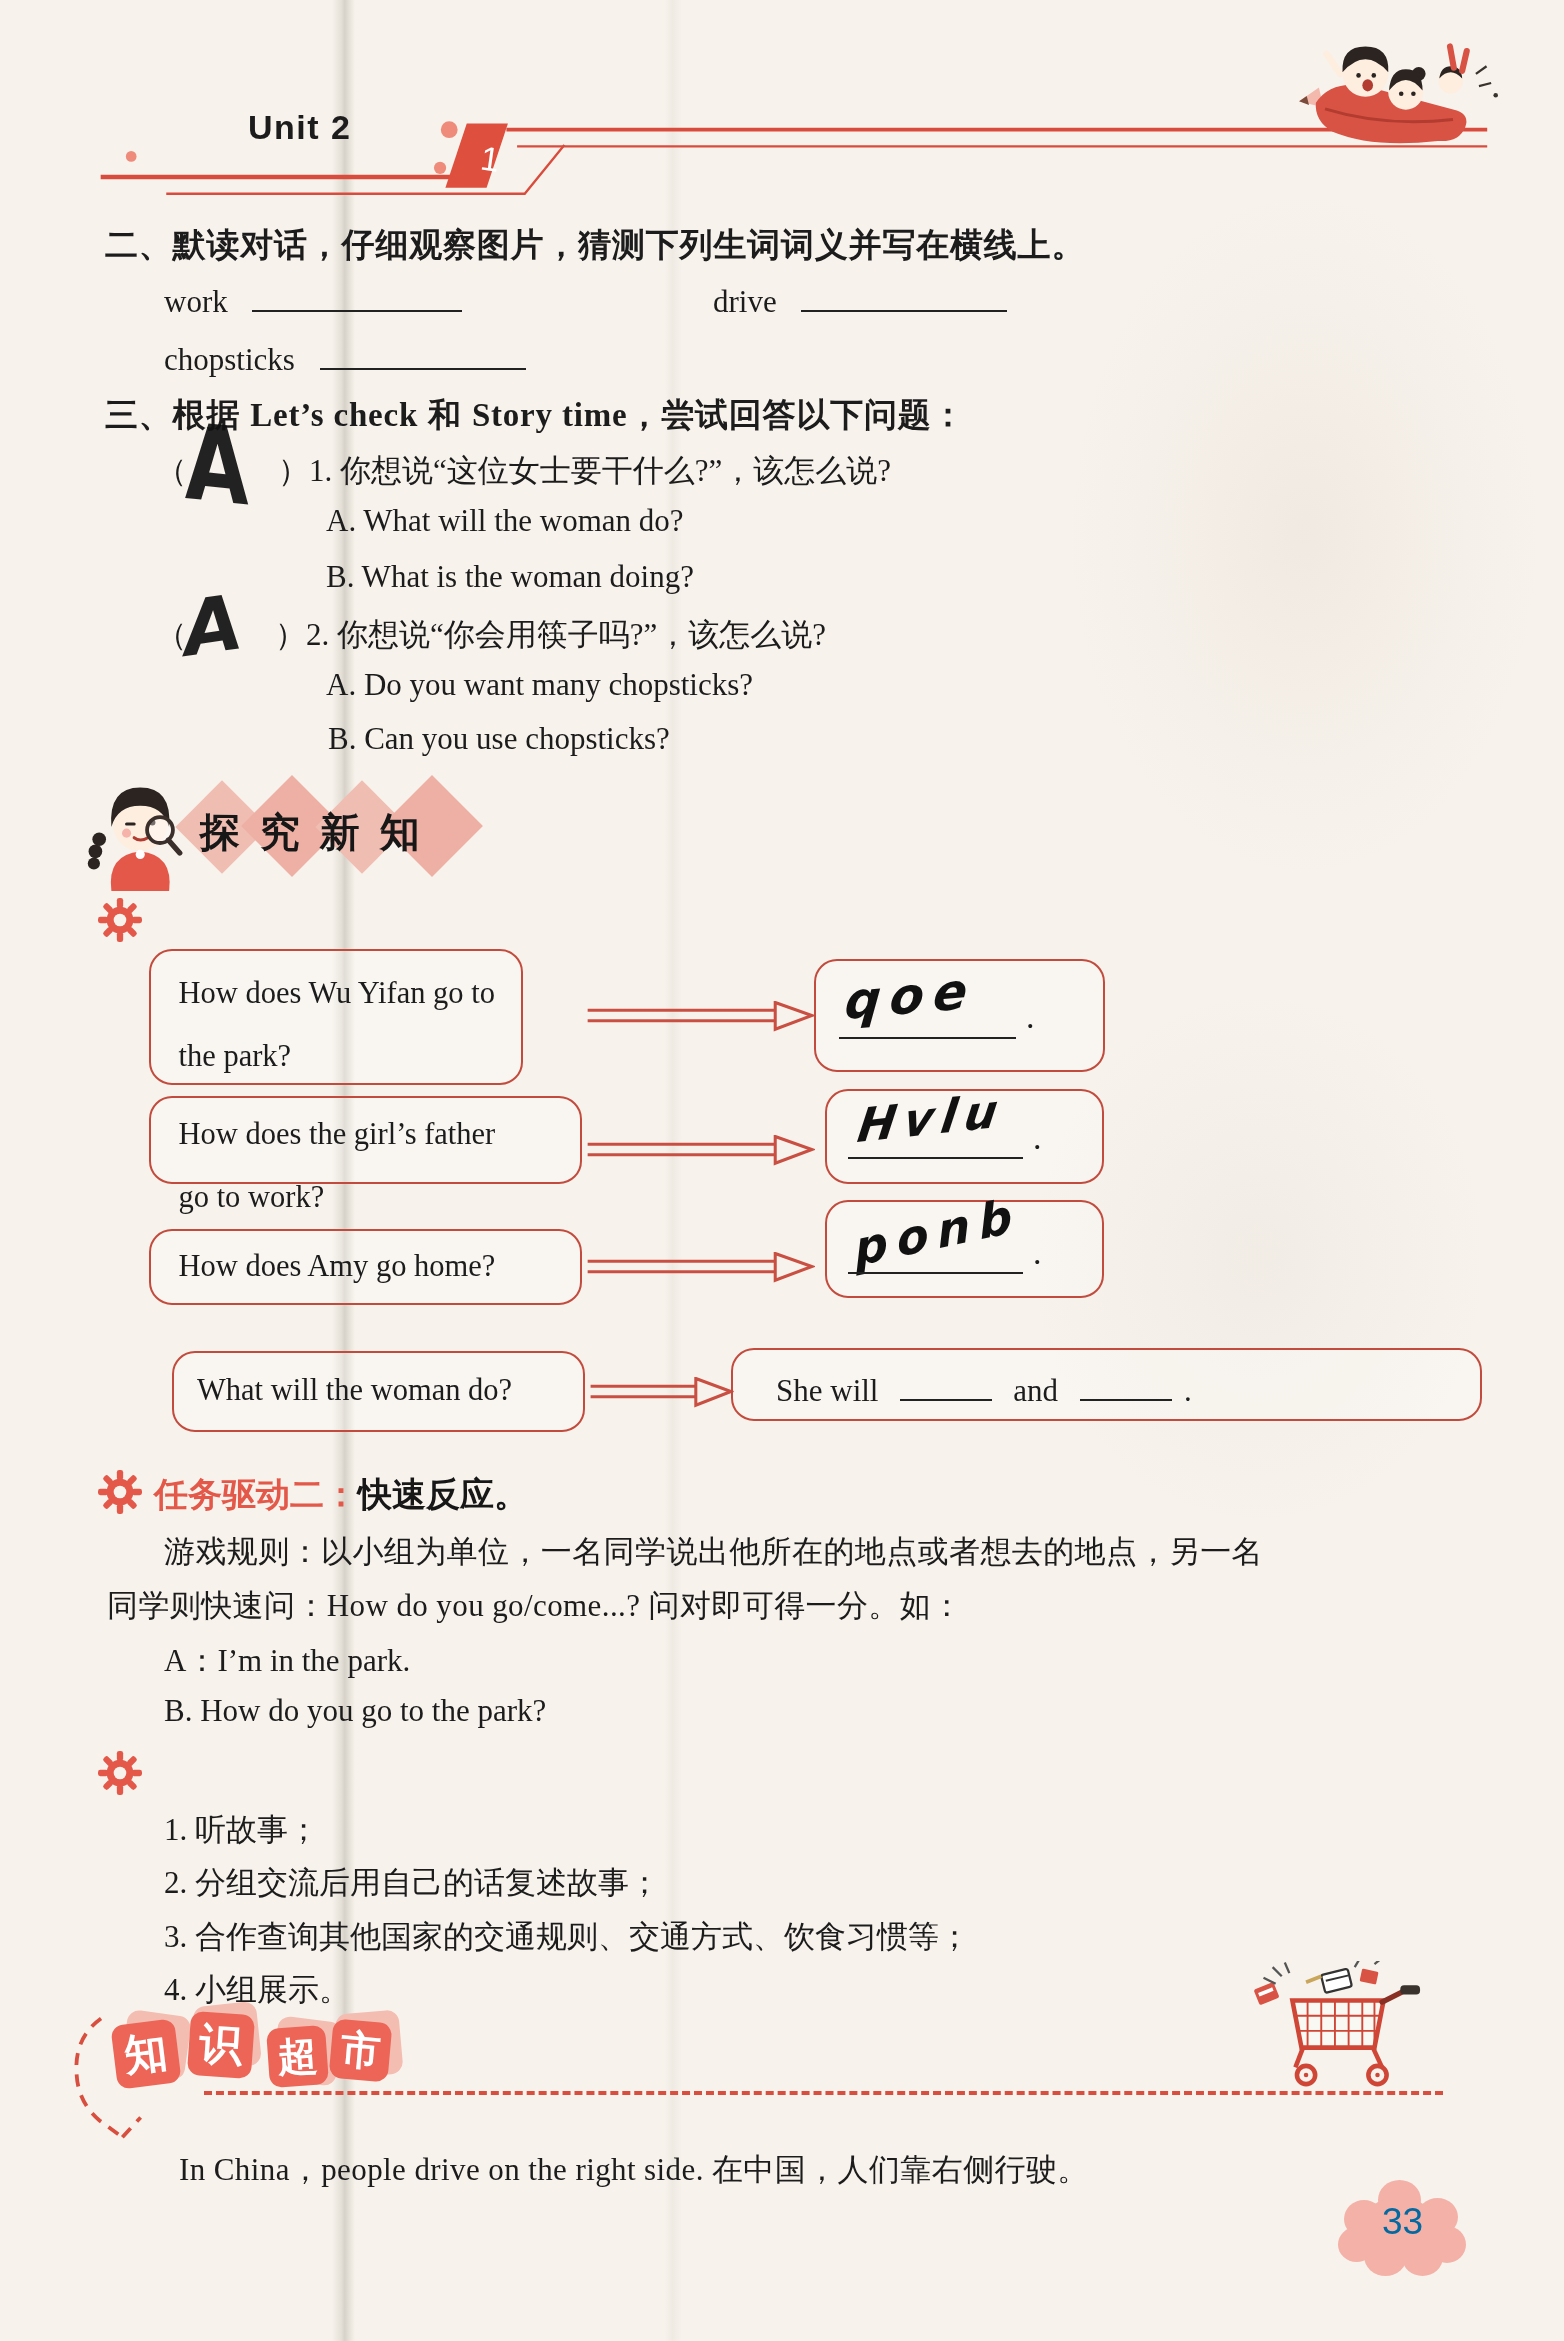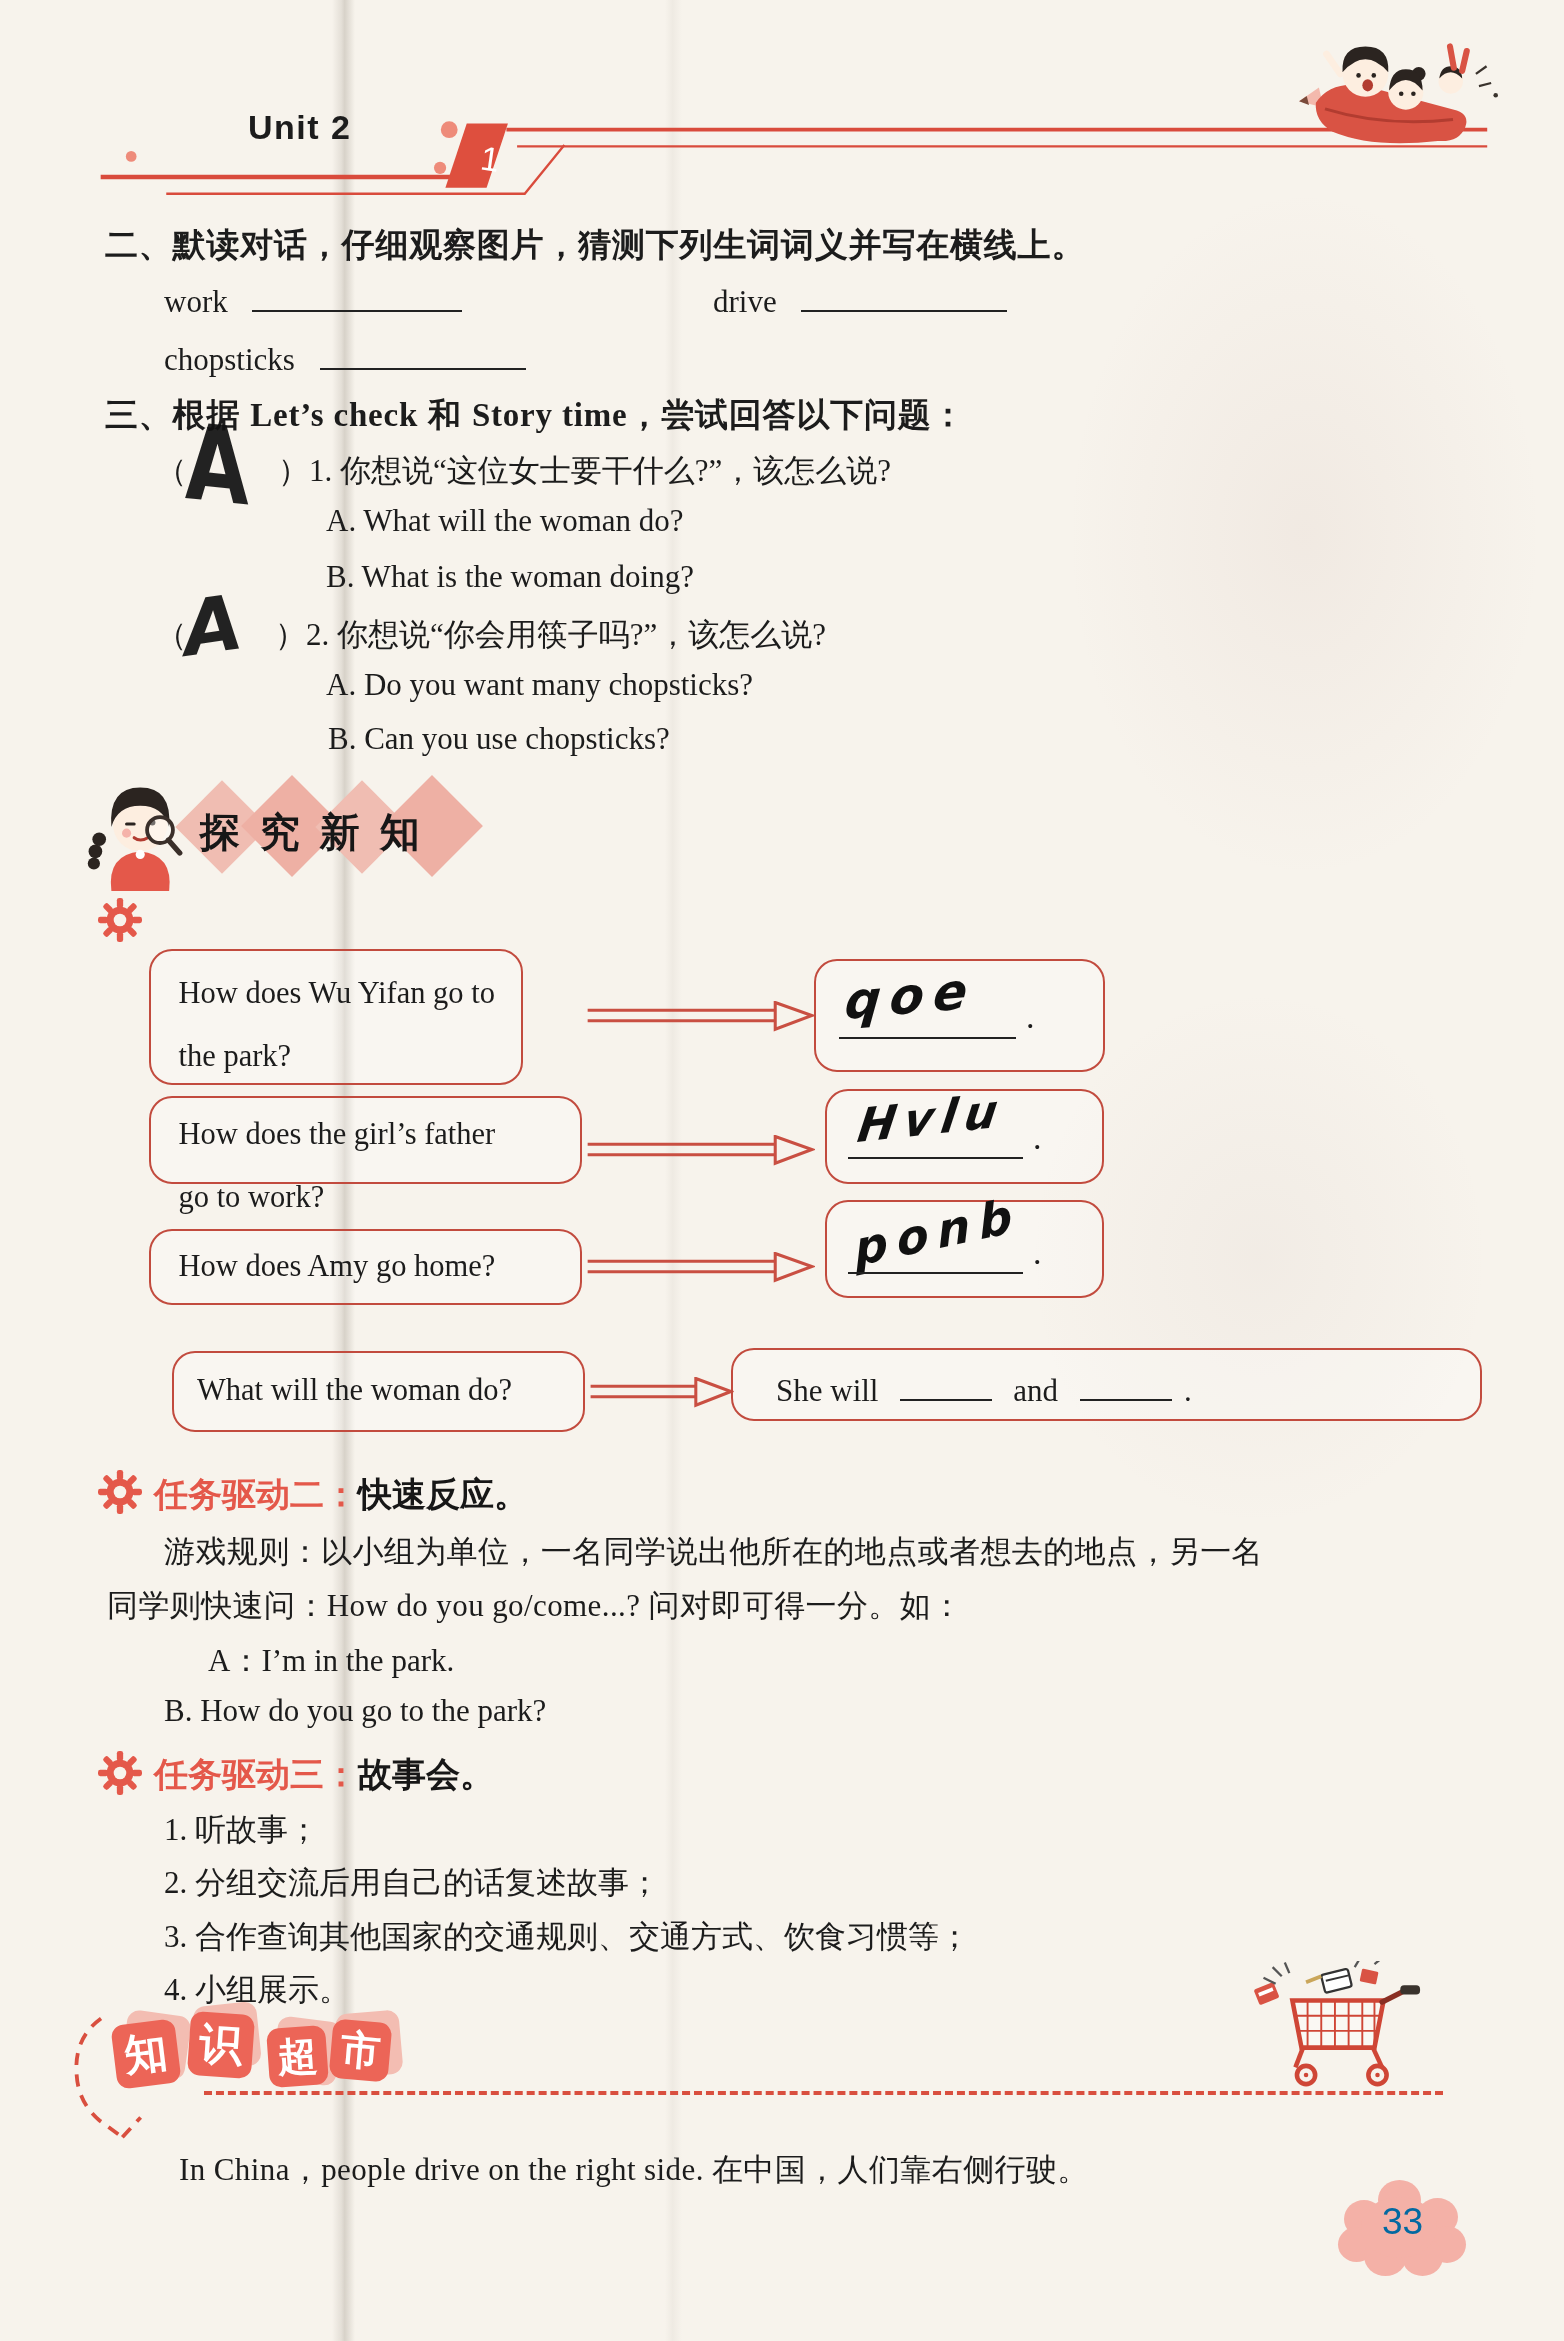--- a/index.html
+++ b/index.html
@@ -233,42 +233,39 @@
       <rect x="43" y="24" width="13" height="8" rx="3" transform="rotate(45 28 28)"></rect>
     </g>
   </g>
   <circle cx="28" cy="28" r="8" fill="#f7f3ec"></circle>
 </svg>
 <div class="abs" style="left:154px;top:1472px;white-space:nowrap;">
   <span class="red-label">任务驱动二：</span><span class="task-desc">快速反应。</span>
 </div>
 <div class="abs body-t" style="left:164px;top:1531px;letter-spacing:0.4px;">游戏规则：以小组为单位，一名同学说出他所在的地点或者想去的地点，另一名</div>
 <div class="abs body-t" style="left:107px;top:1585px;letter-spacing:0.4px;">同学则快速问：How do you go/come...? 问对即可得一分。如：</div>
-<div class="abs body-t" style="left:164px;top:1640px;margin-left:44px;">A：I’m in the park.</div>
+<div class="abs body-t" style="left:164px;top:1640px;">A：I’m in the park.</div>
 <div class="abs body-t" style="left:164px;top:1693px;">B. How do you go to the park?</div>
 
 <svg class="abs" width="44" height="44" viewBox="0 0 56 56" style="left:98px;top:1751px;">
   <g fill="#e4584a">
     <circle cx="28" cy="28" r="17"></circle>
     <g>
       <rect x="24" y="0" width="8" height="13" rx="3"></rect>
           <rect x="24" y="43" width="8" height="13" rx="3"></rect>
       <rect x="0" y="24" width="13" height="8" rx="3"></rect>
           <rect x="43" y="24" width="13" height="8" rx="3"></rect>
       <rect x="24" y="0" width="8" height="13" rx="3" transform="rotate(45 28 28)"></rect>
       <rect x="24" y="43" width="8" height="13" rx="3" transform="rotate(45 28 28)"></rect>
       <rect x="0" y="24" width="13" height="8" rx="3" transform="rotate(45 28 28)"></rect>
       <rect x="43" y="24" width="13" height="8" rx="3" transform="rotate(45 28 28)"></rect>
     </g>
   </g>
   <circle cx="28" cy="28" r="8" fill="#f7f3ec"></circle>
 </svg>
-<div class="abs" style="left:154px;top:1752px;white-space:nowrap;">
-  <span class="red-label">任务驱动三：</span><span class="task-desc">故事会。</span>
-</div>
 <div class="abs body-t" style="left:164px;top:1809px;">1. 听故事；</div>
 <div class="abs body-t" style="left:164px;top:1862px;">2. 分组交流后用自己的话复述故事；</div>
 <div class="abs body-t" style="left:164px;top:1916px;">3. 合作查询其他国家的交通规则、交通方式、饮食习惯等；</div>
 <div class="abs body-t" style="left:164px;top:1969px;">4. 小组展示。</div>
 
 <svg class="abs" width="198" height="153" viewBox="0 0 260 200" style="left:66px;top:2012px;">
   <path d="M46 8 Q10 34 14 82 Q16 118 44 142 L74 164 M74 164 L98 138" stroke="#d94f3f" stroke-width="5" stroke-dasharray="16 12" fill="none"></path>
 </svg>
 <div class="dashed-line" style="left:204px;top:2091px;width:1239px;"></div>
 

